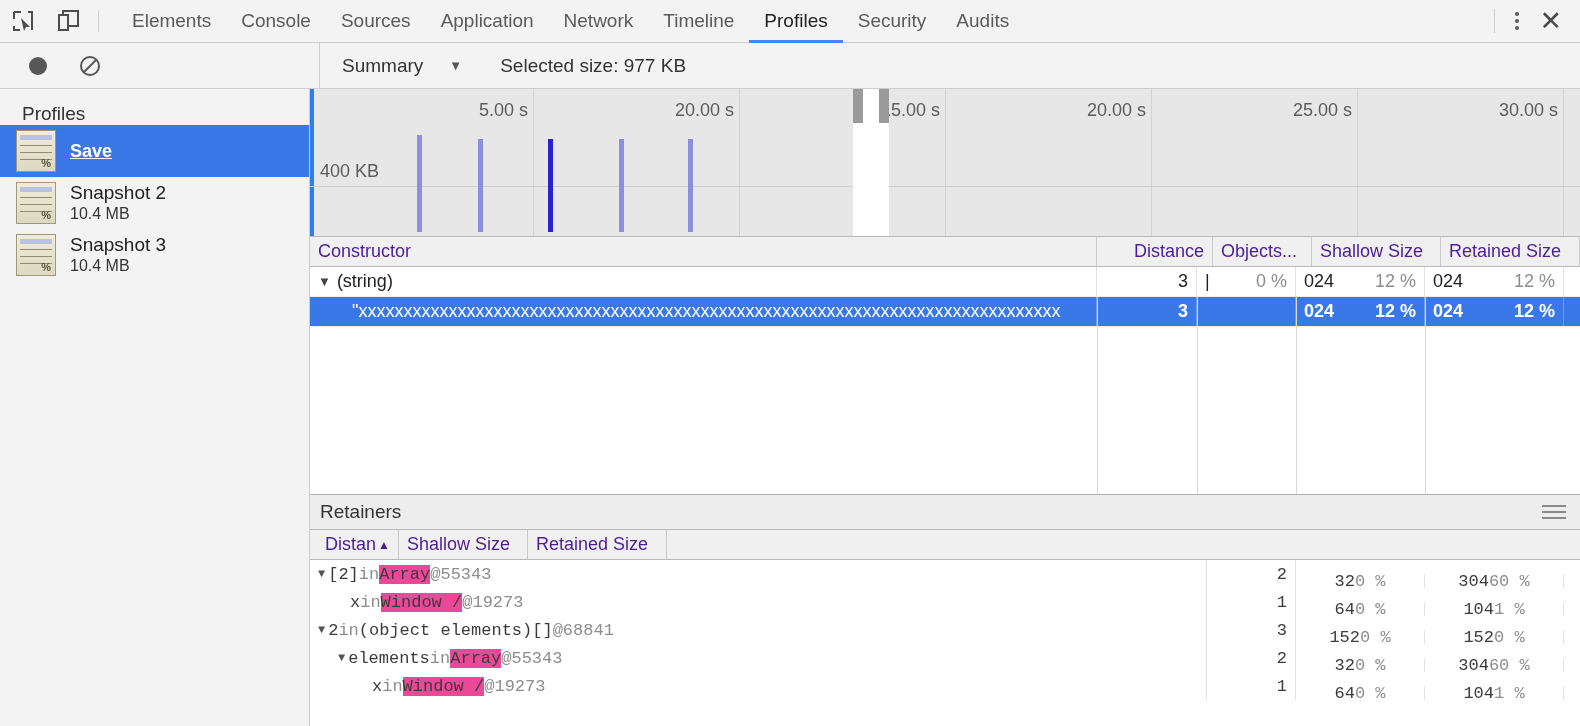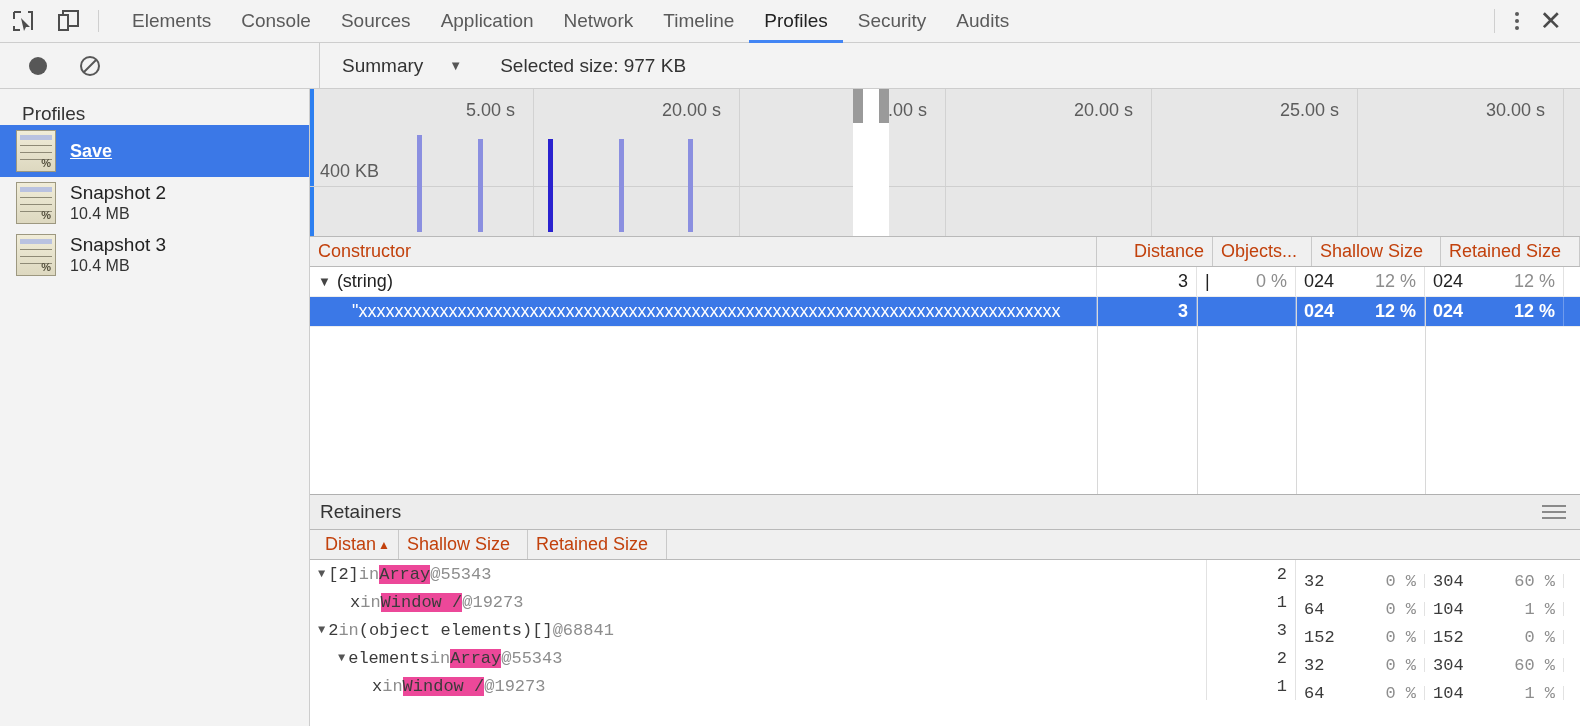--- a/index.html
+++ b/index.html
@@ -109,37 +109,37 @@
   #content { flex: 1; display: flex; flex-direction: column; background: #fff; }
 
   
   #overview {
     height: 148px; background: #e7e7e7; position: relative;
     border-bottom: 1px solid #b9b9b9; overflow: hidden;
   }
   .ov-gridline { position: absolute; top: 0; bottom: 0; width: 1px; background: #d2d2d2; }
   .ov-tick {
     position: absolute; top: 11px; font-size: 18px; color: #5c5c5c;
-    transform: translateX(-100%); padding-right: 17px; white-space: nowrap;
+    transform: translateX(-100%); padding-right: 4px; white-space: nowrap;
   }
   #ov-hline { position: absolute; left: 0; right: 0; height: 1px; background: #cfcfcf; }
   #mem-label { position: absolute; font-size: 18px; color: #5c5c5c; }
   .ov-bar { position: absolute; width: 5px; background: #8b8fe0; }
   .ov-bar.inwindow { background: #2a22cf; }
   #ov-window {
     position: absolute; top: 0; bottom: 0; background: #fff;
   }
   .ov-handle { position: absolute; top: 0; width: 10px; height: 34px; background: #9a9a9a; }
   #ov-left-edge { position: absolute; left: 0; top: 0; bottom: 0; width: 4px; background: #2d7ff0; }
 
   
   #grid-wrap { flex: 1; display: flex; flex-direction: column; min-height: 0; }
   .gheader {
     display: flex; height: 30px; background: #f0f0f0; border-bottom: 1px solid #b9b9b9;
-    font-size: 18px; color: #c2410c;
+    font-size: 18px; color: #4c1d95;
   }
   .gheader .gh {
     display: flex; align-items: center; padding: 0 8px;
     border-right: 1px solid #c9c9c9; overflow: hidden; white-space: nowrap;
     cursor: pointer;
   }
   .grow {
     display: flex; height: 30px; font-size: 18px; color: #222;
     border-bottom: 1px solid #ededed; cursor: pointer;
   }
@@ -165,21 +165,21 @@
     padding-left: 10px; font-size: 19px; color: #333; position: relative;
   }
   #ret-menu { position: absolute; right: 14px; display: flex; flex-direction: column; gap: 4px; cursor: pointer; }
   #ret-menu i { width: 24px; height: 2px; background: #8a8a8a; display: block; }
   .rrow {
     display: flex; height: 28px; align-items: stretch;
     font-family: "Liberation Mono", monospace; font-size: 17px; color: #3b3b3b;
   }
   .rcell { display: flex; align-items: center; padding: 0 8px; border-right: 1px solid #e2e2e2; }
   .rcell.num { justify-content: flex-end; }
-  .rcell.split { justify-content: space-between; margin-top: 14px; }
+  .rcell.split { justify-content: center; margin-top: 14px; }
   .obj { display: flex; align-items: center; white-space: nowrap; overflow: hidden; }
   .hl { background: #ec4899; }
   .dim { color: #8d8d8d; }
   .rtri { font-size: 12px; color: #555; margin-right: 3px; }
 </style>
 </head>
 <body>
 
 <div id="tabbar">
   <div class="iconbtn">

